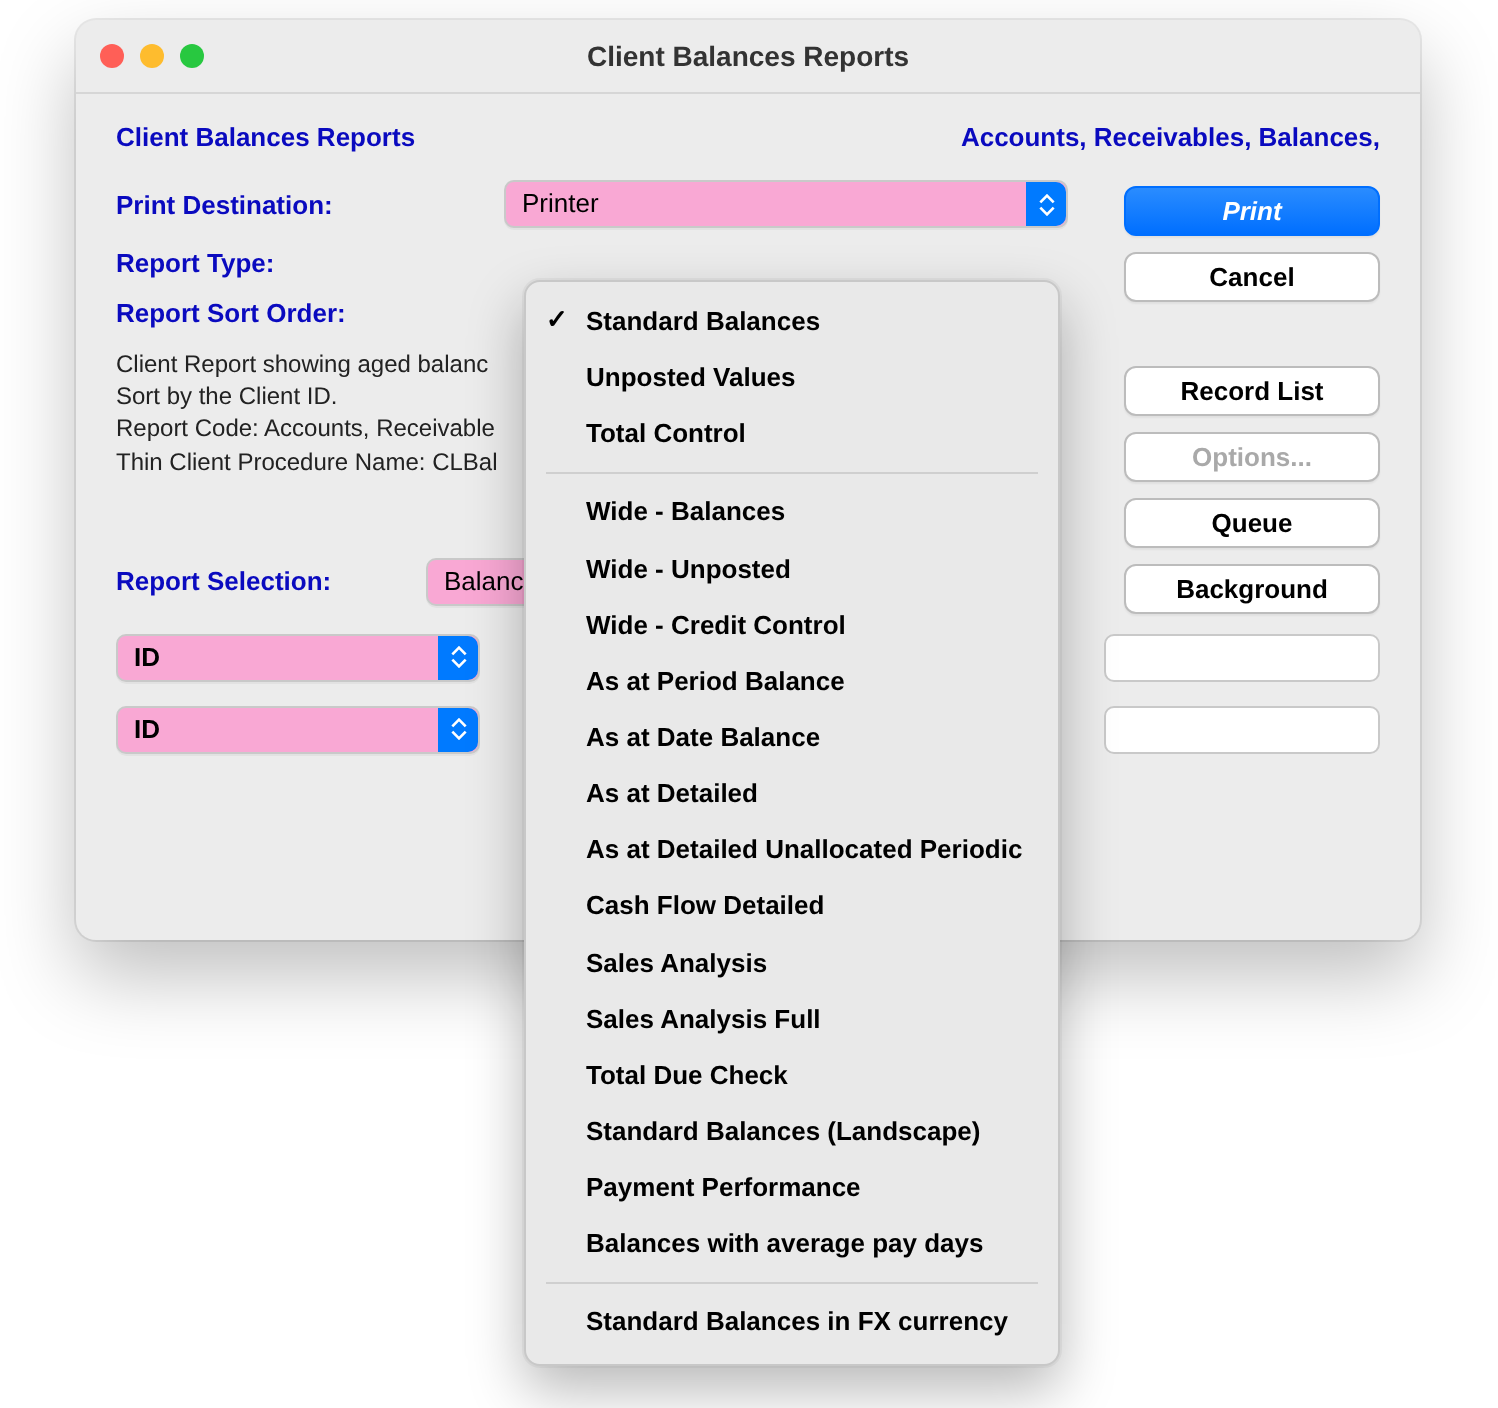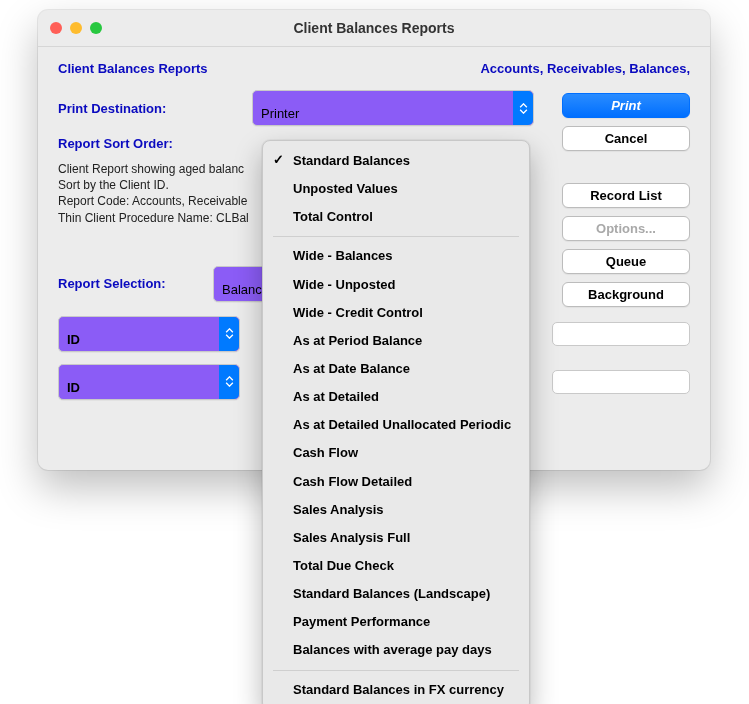--- a/index.html
+++ b/index.html
@@ -35,23 +35,23 @@
   .toprow{display:flex;justify-content:space-between;margin-bottom:14px;}
   .blue-label{color:var(--link-blue);font-weight:700;}
   
   .row{display:flex;align-items:center;margin-bottom:10px;}
   .lbl{width:194px;color:var(--link-blue);font-weight:700;}
   .mid{width:266px;}
   .side{width:128px;display:flex;flex-direction:column;gap:8px;position:absolute;right:20px;top:46px;}
   .desc{margin:4px 0 40px 0;font-size:12px;line-height:1.35;color:#222;}
   
   .mac-select{
-    position:relative;height:22px;line-height:22px;background:#8b5cf6;
+    position:relative;height:22px;line-height:22px;background:#f9a8d4;
     border:1px solid #c9c9c9;border-radius:5px;
-    padding:12px 22px 0 8px;font-size:13px;
+    padding:0 22px 0 8px;font-size:13px;
     box-shadow:0 1px 0 rgba(0,0,0,0.04);
   }
   .mac-select .cap{
     position:absolute;right:0;top:0;width:20px;height:100%;
     background:var(--accent-blue);border-top-right-radius:5px;border-bottom-right-radius:5px;
     display:flex;flex-direction:column;align-items:center;justify-content:center;gap:1px;
   }
   .mac-select .cap svg{display:block;}
   .mac-select.selwide{width:250px;}
   .mac-input{
@@ -124,20 +124,23 @@
                   <path d="M1 5 L5 1 L9 5" stroke="#fff" stroke-width="1.6" fill="none"></path>
                 </svg>
               <svg class="chev" viewBox="0 0 10 6">
                   <path d="M1 1 L5 5 L9 1" stroke="#fff" stroke-width="1.6" fill="none"></path>
                 </svg>
             </span>
           </div>
         </div>
       </div>
 
+      <div class="row">
+        <div class="lbl">Report Type:</div>
+      </div>
 
       <div class="row">
         <div class="lbl">Report Sort Order:</div>
       </div>
 
       <div class="desc" style="white-space:pre-line;">Client Report showing aged balanc
 Sort by the Client ID.
 Report Code: Accounts, Receivable
 Thin Client Procedure Name: CLBal</div>
 
@@ -195,21 +198,20 @@
       <div class="item">Unposted Values</div>
       <div class="item">Total Control</div>
       <hr>
       <div class="item">Wide - Balances</div>
       <div class="item">Wide - Unposted</div>
       <div class="item">Wide - Credit Control</div>
       <div class="item">As at Period Balance</div>
       <div class="item">As at Date Balance</div>
       <div class="item">As at Detailed</div>
       <div class="item">As at Detailed Unallocated Periodic</div>
-      <div class="item">Cash Flow</div>
       <div class="item">Cash Flow Detailed</div>
       <div class="item">Sales Analysis</div>
       <div class="item">Sales Analysis Full</div>
       <div class="item">Total Due Check</div>
       <div class="item">Standard Balances (Landscape)</div>
       <div class="item">Payment Performance</div>
       <div class="item">Balances with average pay days</div>
       <hr>
       <div class="item">Standard Balances in FX currency</div>
     </div>

